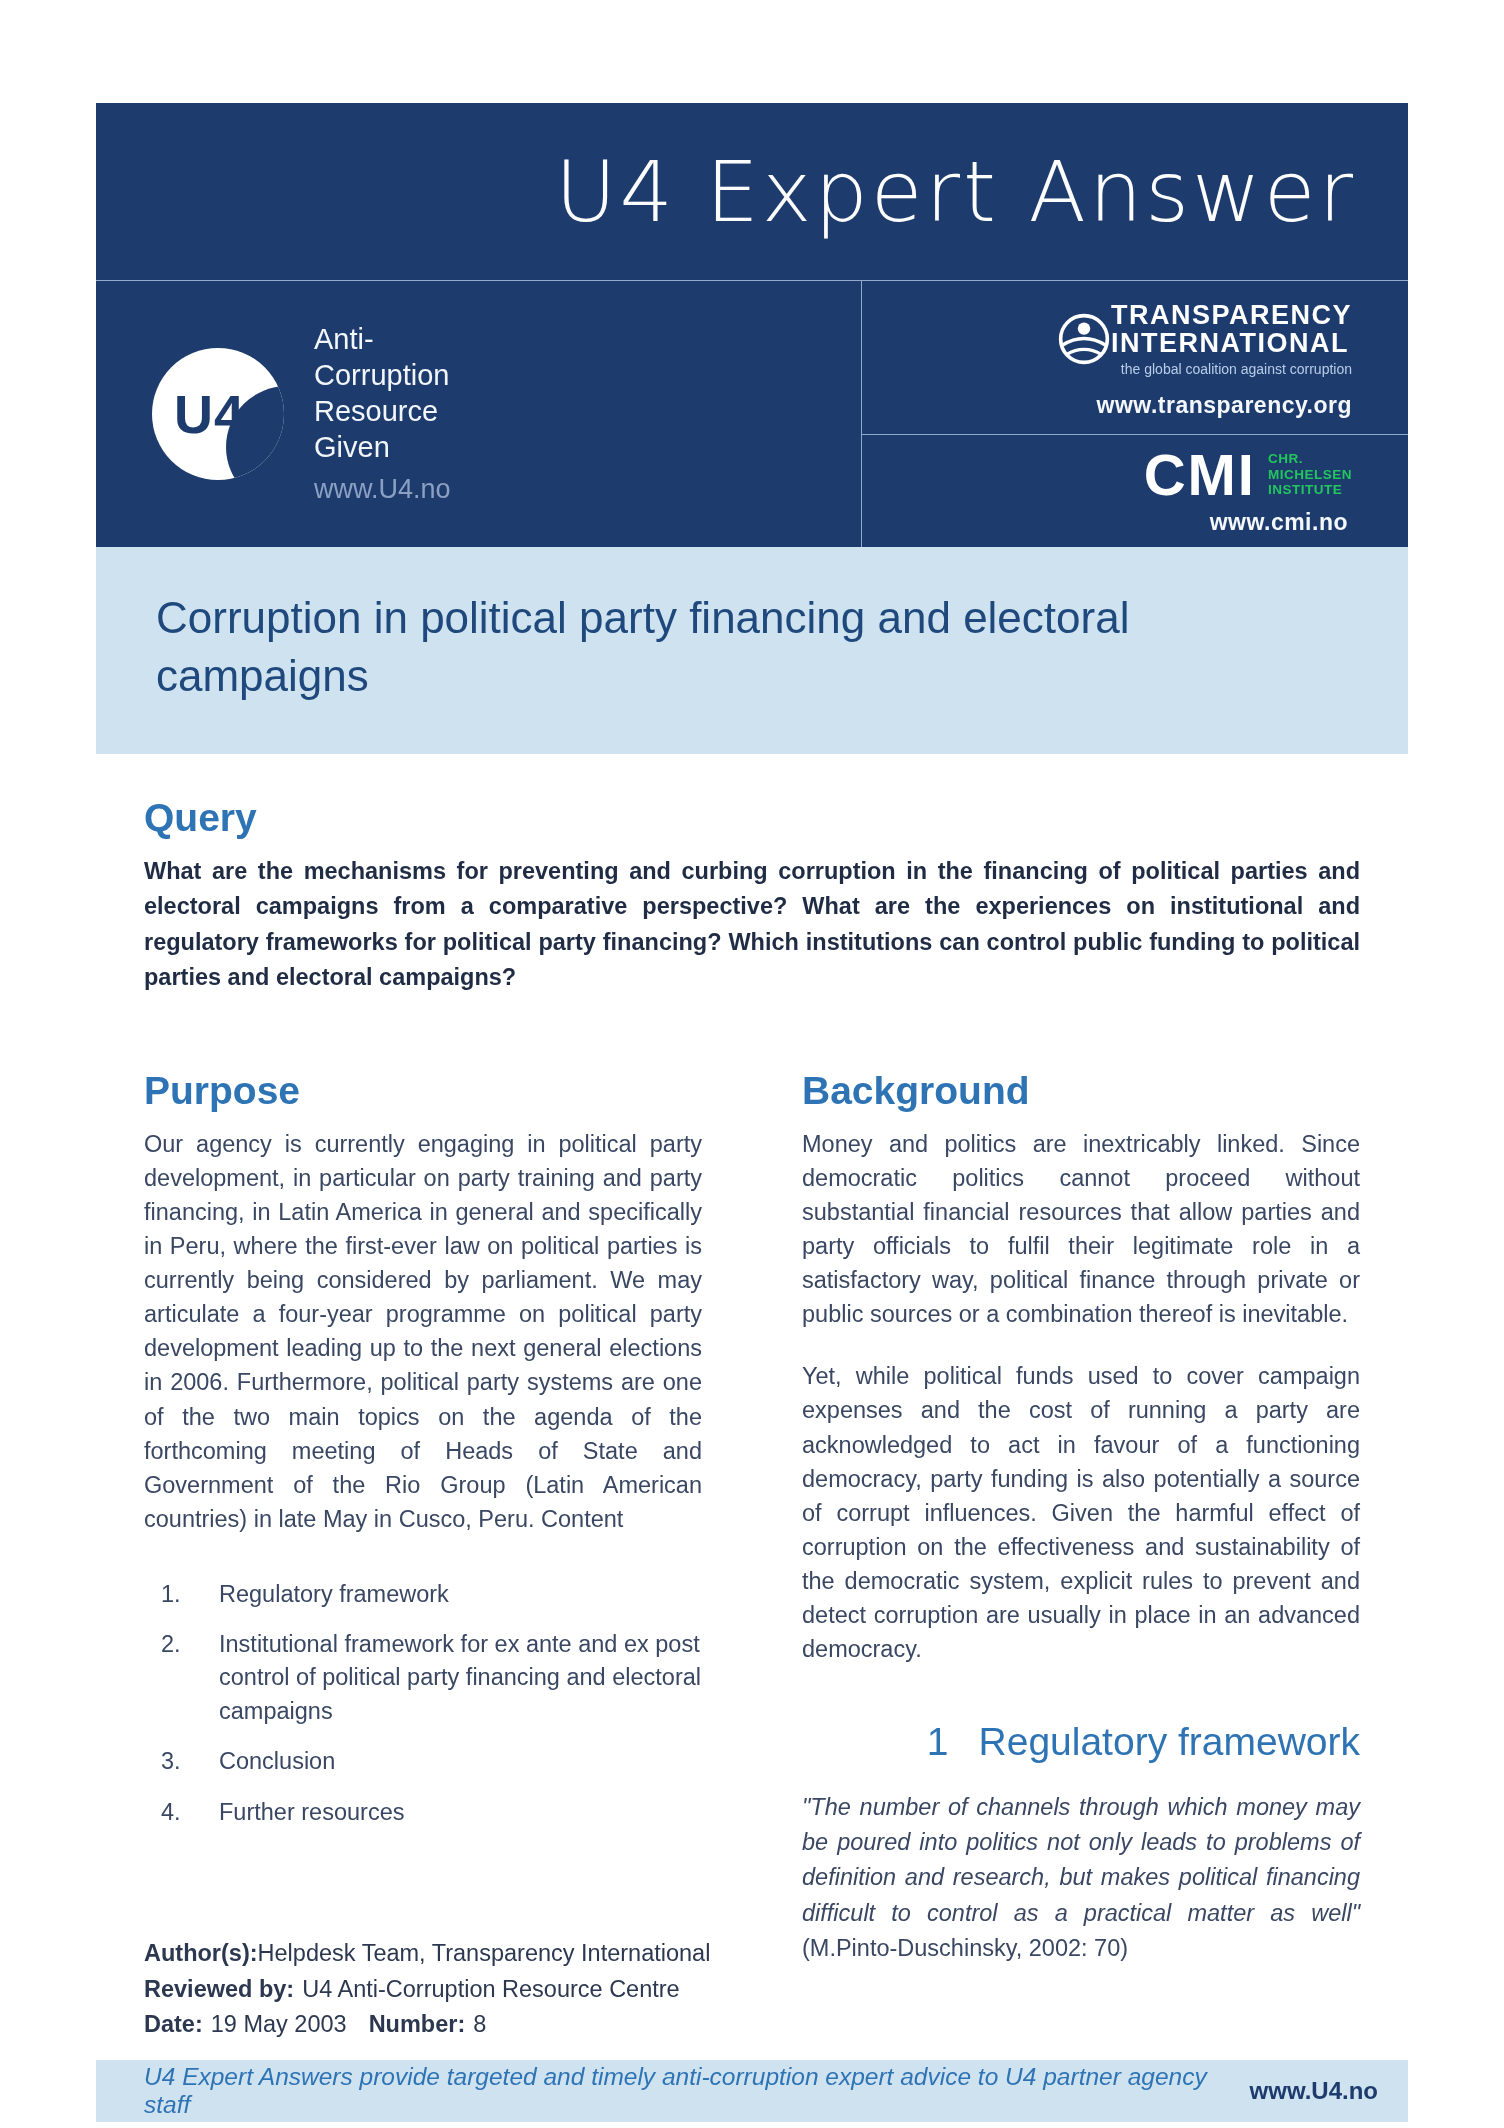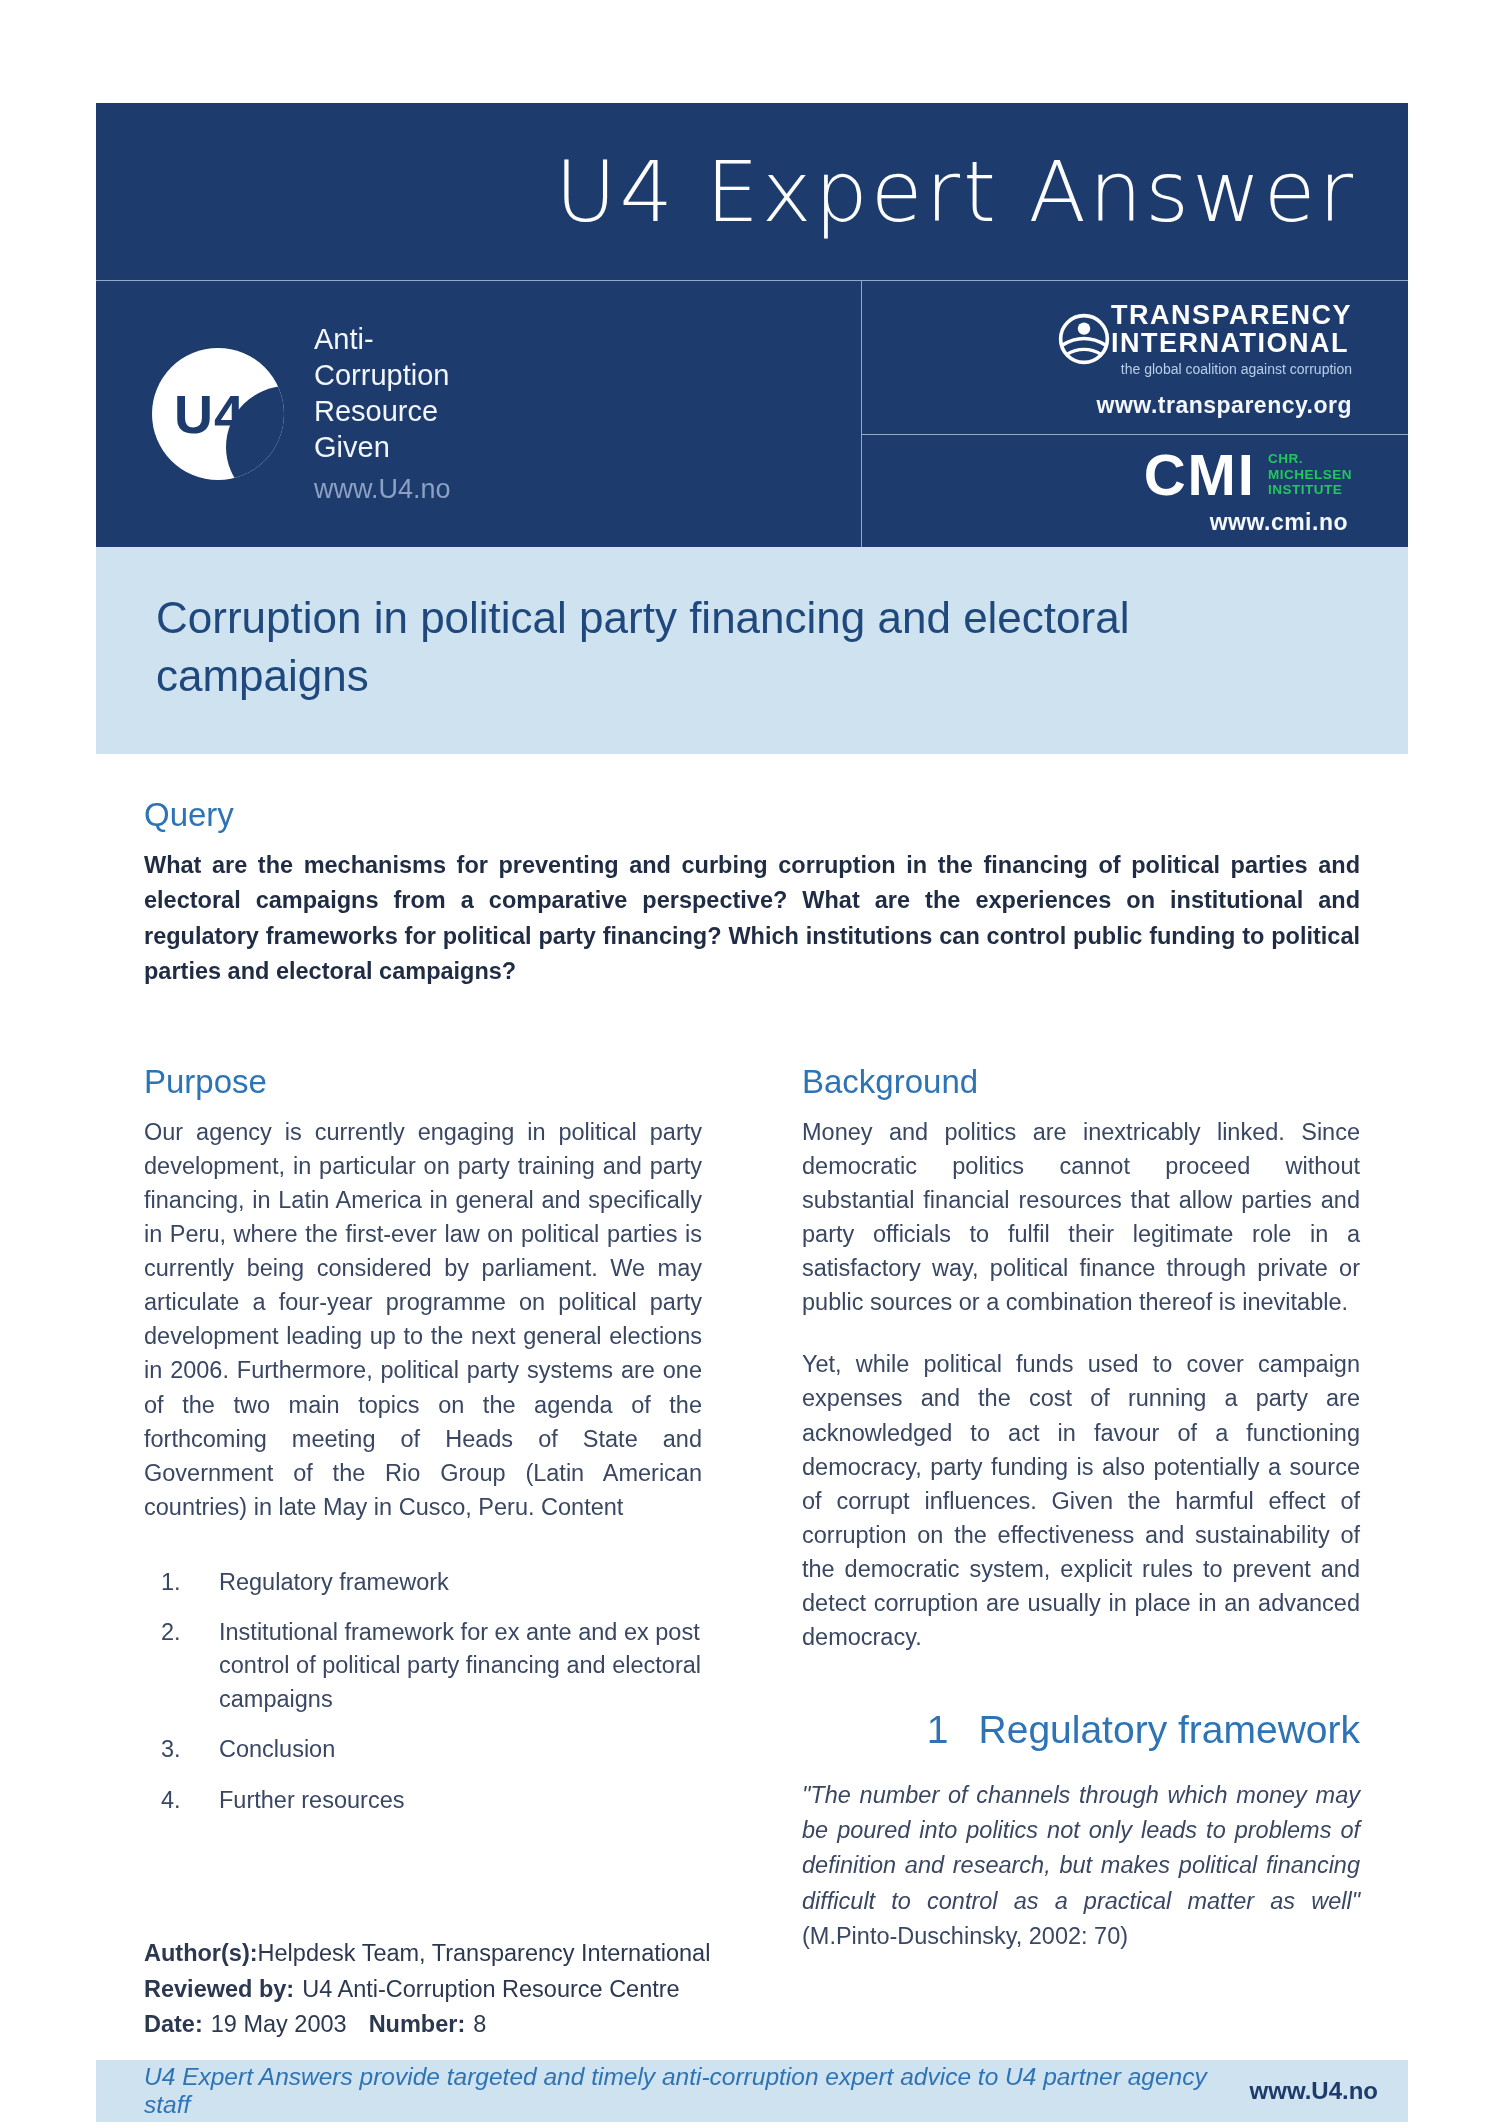--- a/index.html
+++ b/index.html
@@ -60,21 +60,21 @@
     position:absolute; left:96px; top:547px; width:1312px; height:207px;
     background:var(--band-blue,#cfe2f0); padding:42px 80px 0 60px;
   }
   .page-title {
     margin:0; font-size:44px; font-weight:400; line-height:1.32;
     color:var(--title-blue,#1f497d); max-width:1110px;
   }
 
   
   .main { position:absolute; left:144px; top:796px; width:1216px; }
-  .section-label { font-size:33px; font-weight:400; color:var(--heading-blue,#2e74b5); margin:0 0 14px; }
+  .section-label { font-size:39px; font-weight:700; color:var(--heading-blue,#2e74b5); margin:0 0 14px; }
   .query-text {
     margin:0; font-size:23.5px; font-weight:bold; line-height:1.5;
     text-align:justify; color:#1f2c44;
   }
   .columns { display:flex; gap:100px; margin-top:74px; }
   .col { flex:1; min-width:0; }
   .body-text { margin:0 0 28px; font-size:23.5px; line-height:1.45; text-align:justify; color:#394763; }
 
   .contents-list { margin:42px 0 0; padding:0; list-style:none; font-size:23.5px; color:#394763; }
   .contents-list li { display:flex; margin-bottom:17px; line-height:1.42; }

